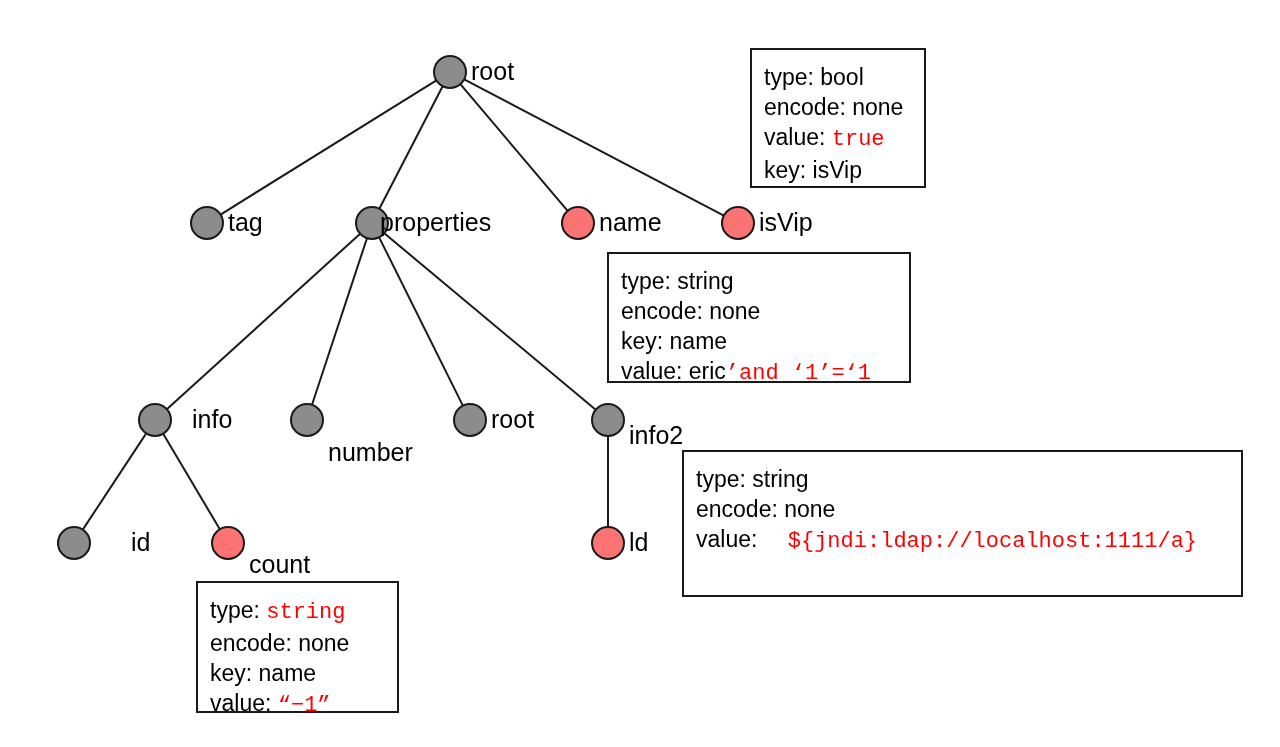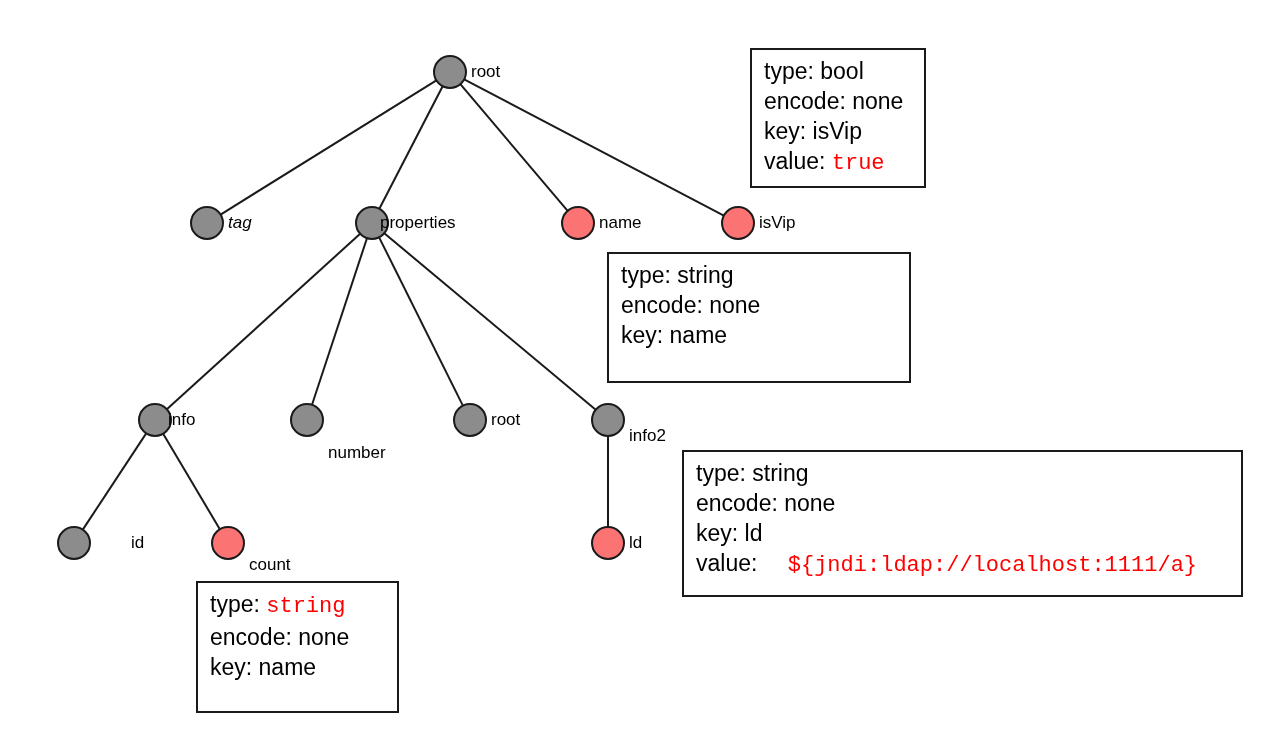--- a/index.html
+++ b/index.html
@@ -28,31 +28,31 @@
   }
   .node {
     position: absolute;
     border-radius: 50%;
     box-sizing: border-box;
     border: 2px solid #1a1a1a;
   }
   .node-label {
     position: absolute;
     font-family: "Liberation Sans", sans-serif;
-    font-size: 17px;
+    font-size: 25px;
     line-height: 25px;
     color: #000000;
     white-space: nowrap;
   }
   .info-box {
     position: absolute;
     box-sizing: border-box;
     border: 2px solid #1a1a1a;
     background: #ffffff;
-    padding: 6px 10px 8px 12px;
+    padding: 12px 10px 8px 12px;
   }
   .info-line {
     font-family: "Liberation Sans", sans-serif;
     font-size: 23px;
     line-height: 30px;
     color: #000000;
     white-space: nowrap;
   }
   .mono-red {
     font-family: "Liberation Mono", monospace;
@@ -74,59 +74,60 @@
       <line x1="379.1263157449926" y1="237.32534899758713" x2="462.8736842550074" y2="405.6746510024129" stroke="#1a1a1a" stroke-width="2"></line>
       <line x1="384.2830039752819" y1="233.25318552173954" x2="595.7169960247181" y2="409.74681447826043" stroke="#1a1a1a" stroke-width="2"></line>
       <line x1="146.20015088775153" y1="433.36273383711807" x2="82.79984911224847" y2="529.6372661628819" stroke="#1a1a1a" stroke-width="2"></line>
       <line x1="163.16603535054608" y1="433.75921024818035" x2="219.83396464945392" y2="529.2407897518196" stroke="#1a1a1a" stroke-width="2"></line>
       <line x1="608" y1="436" x2="608" y2="527" stroke="#1a1a1a" stroke-width="2"></line>
     </svg>
   <div id="nodes-layer">
       <div class="node" style="left: 433px; top: 55px; width: 34px; height: 34px; background: rgb(140, 140, 140); border-color: rgb(26, 26, 26);"></div>
       <div class="node-label" style="left: 471px; top: 59px;">root</div>
       <div class="node" style="left: 190px; top: 206px; width: 34px; height: 34px; background: rgb(140, 140, 140); border-color: rgb(26, 26, 26);"></div>
-      <div class="node-label" style="left: 228px; top: 210px; font-style: italic;">tag</div>
+      <div class="node-label" style="left: 228px; top: 210px;">tag</div>
       <div class="node" style="left: 355px; top: 206px; width: 34px; height: 34px; background: rgb(140, 140, 140); border-color: rgb(26, 26, 26);"></div>
       <div class="node-label" style="left: 380px; top: 210px;">properties</div>
       <div class="node" style="left: 561px; top: 206px; width: 34px; height: 34px; background: rgb(251, 115, 115); border-color: rgb(26, 26, 26);"></div>
       <div class="node-label" style="left: 599px; top: 210px;">name</div>
       <div class="node" style="left: 721px; top: 206px; width: 34px; height: 34px; background: rgb(251, 115, 115); border-color: rgb(26, 26, 26);"></div>
       <div class="node-label" style="left: 759px; top: 210px;">isVip</div>
       <div class="node" style="left: 138px; top: 403px; width: 34px; height: 34px; background: rgb(140, 140, 140); border-color: rgb(26, 26, 26);"></div>
-      <div class="node-label" style="left: 168px; top: 407px; text-align: center;">info</div>
+      <div class="node-label" style="left: 192px; top: 407px; text-align: center;">info</div>
       <div class="node" style="left: 290px; top: 403px; width: 34px; height: 34px; background: rgb(140, 140, 140); border-color: rgb(26, 26, 26);"></div>
       <div class="node-label" style="left: 328px; top: 407px; margin-top: 33px;">number</div>
       <div class="node" style="left: 453px; top: 403px; width: 34px; height: 34px; background: rgb(140, 140, 140); border-color: rgb(26, 26, 26);"></div>
       <div class="node-label" style="left: 491px; top: 407px;">root</div>
       <div class="node" style="left: 591px; top: 403px; width: 34px; height: 34px; background: rgb(140, 140, 140); border-color: rgb(26, 26, 26);"></div>
       <div class="node-label" style="left: 629px; top: 423px;">info2</div>
       <div class="node" style="left: 57px; top: 526px; width: 34px; height: 34px; background: rgb(140, 140, 140); border-color: rgb(26, 26, 26);"></div>
       <div class="node-label" style="left: 95px; top: 530px; margin-left: 36px;">id</div>
       <div class="node" style="left: 211px; top: 526px; width: 34px; height: 34px; background: rgb(251, 115, 115); border-color: rgb(26, 26, 26);"></div>
       <div class="node-label" style="left: 249px; top: 552px;">count</div>
       <div class="node" style="left: 591px; top: 526px; width: 34px; height: 34px; background: rgb(251, 115, 115); border-color: rgb(26, 26, 26);"></div>
       <div class="node-label" style="left: 629px; top: 530px;">ld</div>
     </div>
   <div id="boxes-layer">
       <div class="info-box" style="left: 750px; top: 48px; width: 176px; height: 140px; border-color: rgb(26, 26, 26);">
         <div class="info-line"><span>type: </span><span>bool</span></div>
         <div class="info-line"><span>encode: </span><span>none</span></div>
+        <div class="info-line"><span>value: </span><span class="mono-red" style="color: rgb(255, 0, 0);">true</span></div>
         <div class="info-line"><span>key: </span><span>isVip</span></div>
-        <div class="info-line"><span>value: </span><span class="mono-red" style="color: rgb(255, 0, 0);">true</span></div>
       </div>
       <div class="info-box" style="left: 607px; top: 252px; width: 304px; height: 131px; border-color: rgb(26, 26, 26);">
         <div class="info-line"><span>type: </span><span>string</span></div>
         <div class="info-line"><span>encode: </span><span>none</span></div>
         <div class="info-line"><span>key: </span><span>name</span></div>
+        <div class="info-line"><span>value: eric</span><span class="mono-red" style="color: rgb(255, 0, 0);">’and  ‘1’=‘1</span></div>
       </div>
       <div class="info-box" style="left: 682px; top: 450px; width: 561px; height: 147px; border-color: rgb(26, 26, 26);">
         <div class="info-line"><span>type: </span><span>string</span></div>
         <div class="info-line"><span>encode: </span><span>none</span></div>
-        <div class="info-line"><span>key: </span><span>ld</span></div>
         <div class="info-line"><span>value: </span><span class="mono-red" style="color: rgb(255, 0, 0); margin-left: 24px;">${jndi:ldap://localhost:1111/a}</span></div>
       </div>
       <div class="info-box" style="left: 196px; top: 581px; width: 203px; height: 132px; border-color: rgb(26, 26, 26);">
         <div class="info-line"><span>type: </span><span class="mono-red" style="color: rgb(255, 0, 0);">string</span></div>
         <div class="info-line"><span>encode: </span><span>none</span></div>
         <div class="info-line"><span>key: </span><span>name</span></div>
+        <div class="info-line"><span>value: </span><span class="mono-red" style="color: rgb(255, 0, 0);">“−1”</span></div>
       </div>
     </div>
 </div>
 
 </body></html>

